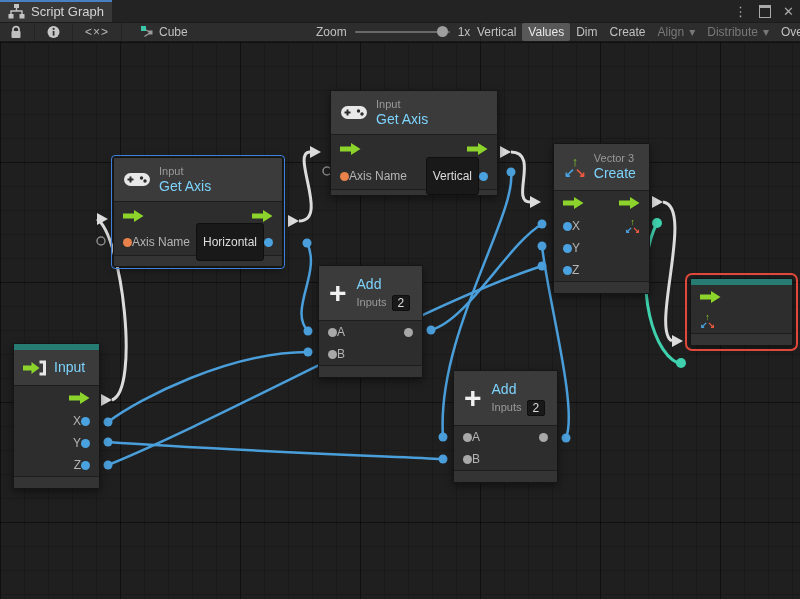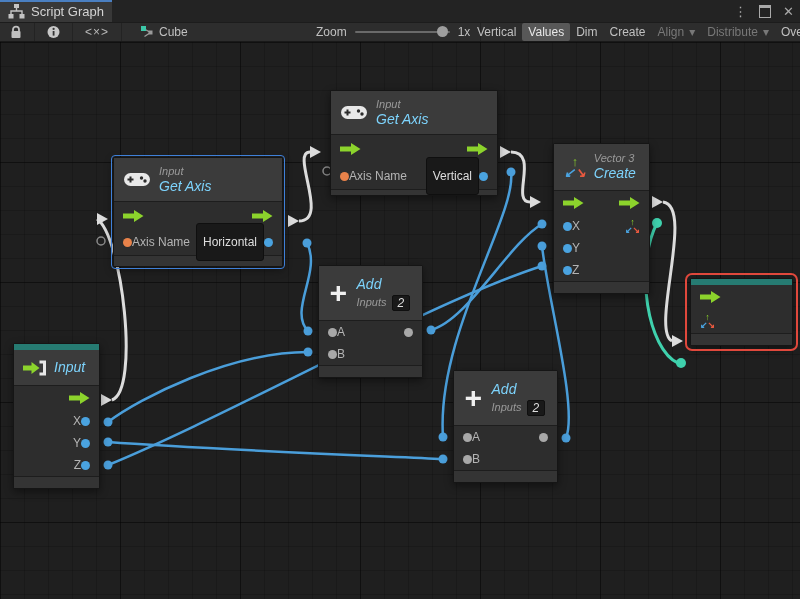--- a/index.html
+++ b/index.html
@@ -33,21 +33,21 @@
       linear-gradient(rgba(0,0,0,.16) 1px, transparent 1px),
       linear-gradient(90deg, rgba(0,0,0,.16) 1px, transparent 1px);
     background-size:120px 120px,120px 120px,24px 24px,24px 24px;}
   svg.overlay{position:absolute;left:0;top:0;width:800px;height:599px;pointer-events:none;}
   
   .node{position:absolute;background:#2d2d2d;border:1px solid #151515;border-radius:2px;
         box-shadow:0 3px 8px rgba(0,0,0,.45);box-sizing:border-box;color:#e4e4e4;}
   .node.selected-blue{outline:1.5px solid #3f80d8;outline-offset:1px;}
   .node.selected-red{outline:2px solid #e0483c;outline-offset:3px;}
   .n-head{background:#3b3b3b;border-bottom:1px solid #1d1d1d;display:flex;align-items:center;gap:9px;
-          padding:0 10px;box-sizing:border-box;font-style:italic;}
+          padding:0 10px;box-sizing:border-box;}
   .n-cat{font-size:11px;color:#9a9a9a;line-height:13px;}
   .n-title{font-size:14px;color:#7dd3fc;line-height:17px;}
   .n-foot{background:#343434;border-top:1px solid #1d1d1d;}
   .row{display:flex;align-items:center;padding:0 9px;box-sizing:border-box;}
   .dot{width:9px;height:9px;border-radius:50%;flex:0 0 auto;}
   .dot.blue{background:#4aa3e0;}
   .dot.orange{background:#e8824a;}
   .dot.gray{background:#a8a8a8;}
   .plabel{font-size:12px;color:#b4b4b4;}
   .valuebox{background:#191919;border:1px solid #0f0f0f;border-radius:3px;color:#dedede;

